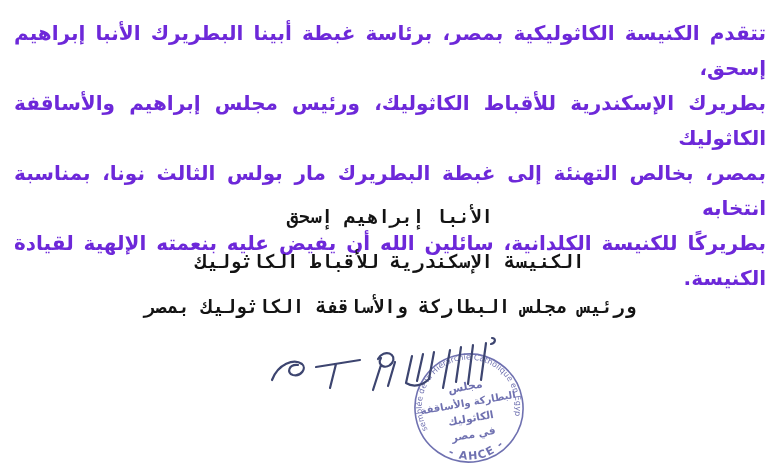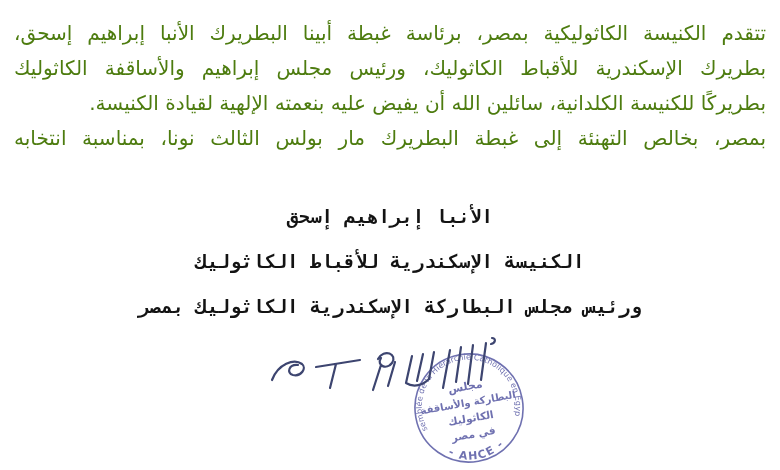--- a/index.html
+++ b/index.html
@@ -10,22 +10,22 @@
     background: #ffffff;
     overflow: hidden;
     font-family: "DejaVu Sans", sans-serif;
   }
   .statement {
     position: absolute;
     top: 16px;
     left: 14px;
     right: 14px;
     direction: rtl;
-    color: #4d7c0f;
-    font-weight: normal;
+    color: #6d28d9;
+    font-weight: bold;
     font-size: 20px;
   }
   .statement .line {
     line-height: 35px;
     text-align: justify;
     text-justify: inter-word;
     white-space: normal;
   }
   .statement .line.justified { text-align-last: justify; }
   .statement .line.last { text-align-last: right; }
@@ -58,28 +58,28 @@
   svg text { font-family: "DejaVu Sans", sans-serif; }
 </style>
 </head>
 <body>
 
 <div class="page">
 
   <div class="statement" dir="rtl">
     <div class="line justified">تتقدم الكنيسة الكاثوليكية بمصر، برئاسة غبطة أبينا البطريرك الأنبا إبراهيم إسحق،</div>
     <div class="line justified">بطريرك الإسكندرية للأقباط الكاثوليك، ورئيس مجلس إبراهيم والأساقفة الكاثوليك</div>
+    <div class="line justified">بمصر، بخالص التهنئة إلى غبطة البطريرك مار بولس الثالث نونا، بمناسبة انتخابه</div>
     <div class="line last">بطريركًا للكنيسة الكلدانية، سائلين الله أن يفيض عليه بنعمته الإلهية لقيادة الكنيسة.</div>
-    <div class="line justified">بمصر، بخالص التهنئة إلى غبطة البطريرك مار بولس الثالث نونا، بمناسبة انتخابه</div>
   </div>
 
   <div class="signatory" dir="rtl">
     <div class="sig-line">الأنبا إبراهيم إسحق</div>
     <div class="sig-line">الكنيسة الإسكندرية للأقباط الكاثوليك</div>
-    <div class="sig-line">ورئيس مجلس البطاركة الإسكندرية الكاثوليك بمصر</div>
+    <div class="sig-line">ورئيس مجلس البطاركة والأساقفة الكاثوليك بمصر</div>
   </div>
 
   <div class="stamp-wrap">
     <svg width="124" height="122" viewBox="0 0 124 122">
       <g transform="rotate(-10 62 60)" fill="none" stroke="#5c5ea6" opacity="0.88">
         <circle cx="62" cy="60" r="54" stroke-width="1.6"></circle>
         <defs>
           <path id="arcTop" d="M 18,75 A 47,47 0 1 1 106,75"></path>
           <path id="arcBottom" d="M 16,76 A 47.5,47.5 0 0 0 108,76"></path>
         </defs>

